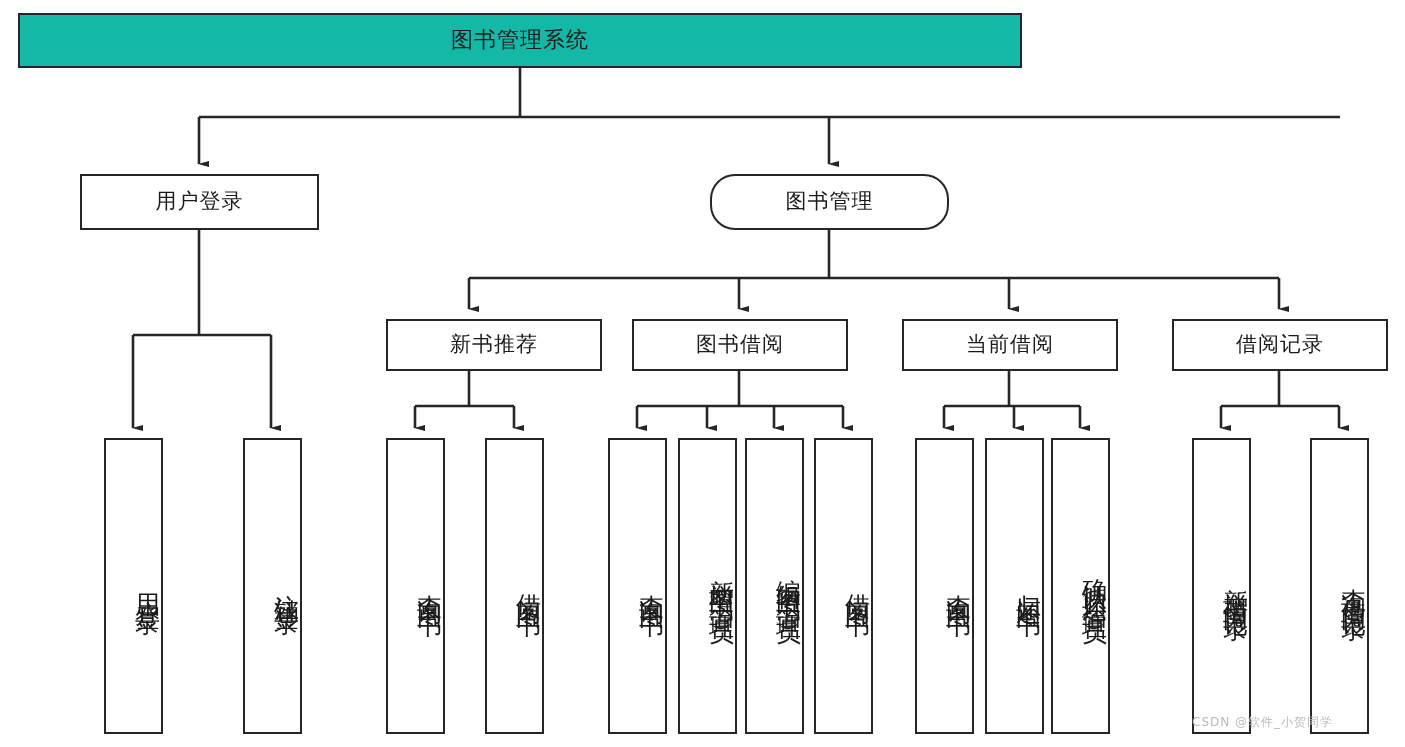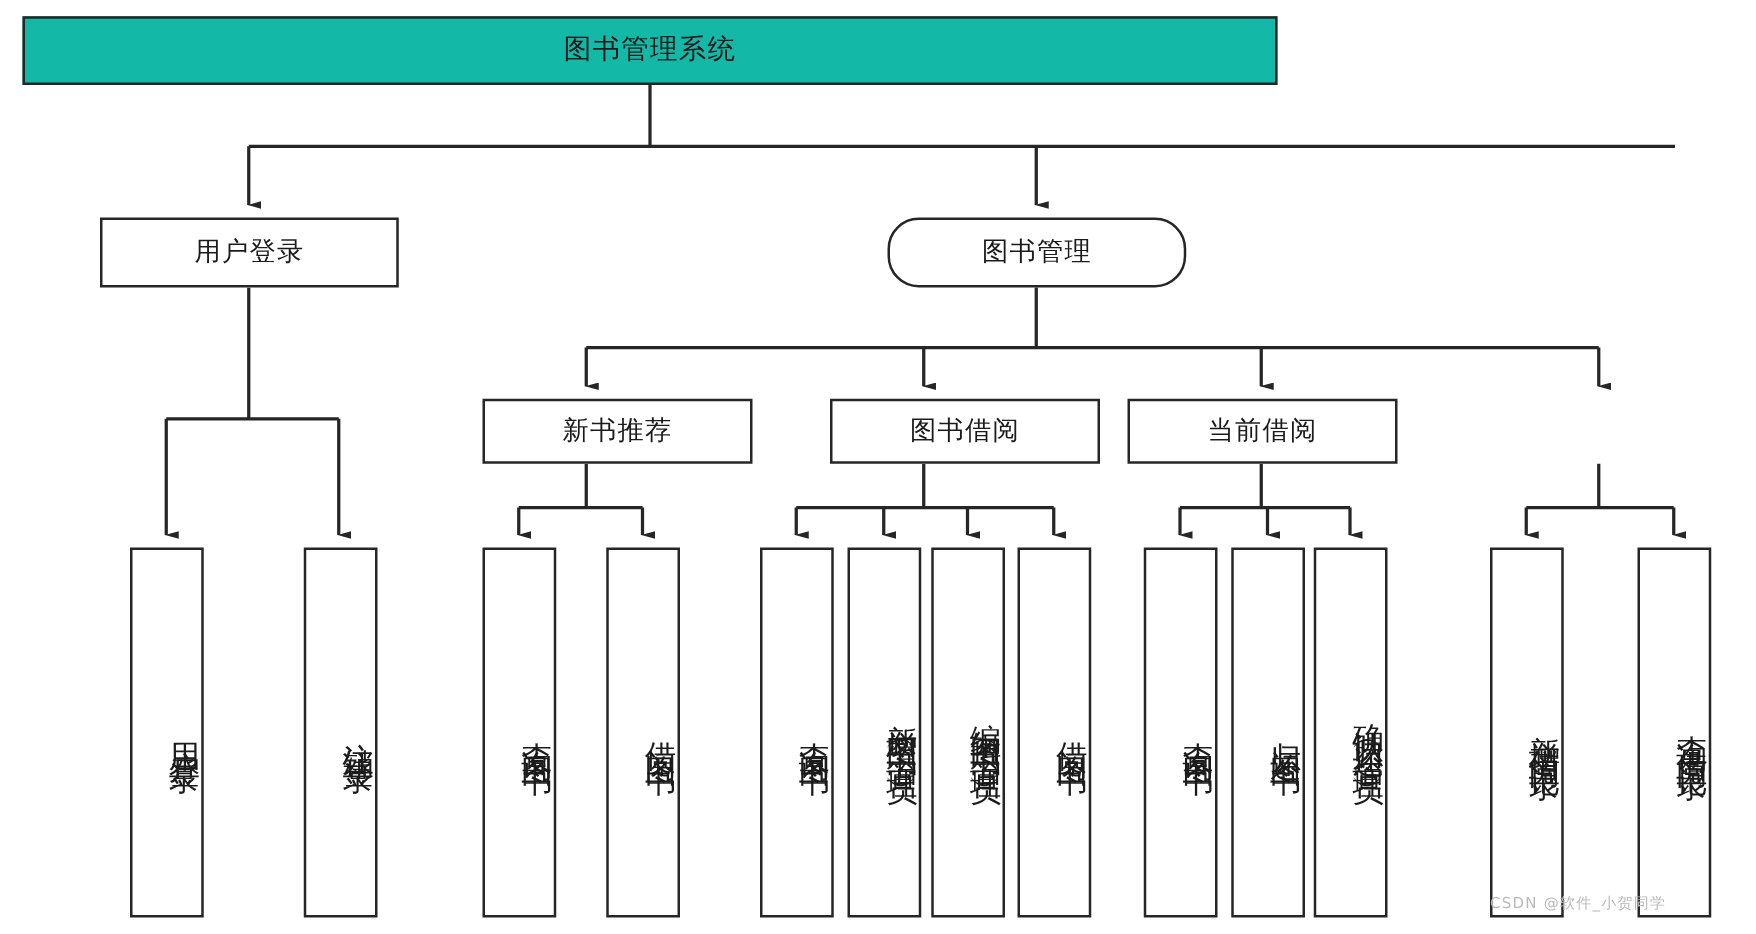--- a/index.html
+++ b/index.html
@@ -131,25 +131,28 @@
   <div class="node h" style="left: 80px; top: 174px; width: 239px; height: 56px; border-color: rgb(38, 38, 38); background: rgb(255, 255, 255); color: rgb(27, 27, 27);">
     <span class="label">用户登录</span>
   </div>
   <div class="node h" style="left: 710px; top: 174px; width: 239px; height: 56px; border-color: rgb(38, 38, 38); background: rgb(255, 255, 255); color: rgb(27, 27, 27); border-radius: 25px;">
     <span class="label">图书管理</span>
   </div>
 
   <div class="node h" style="left: 362px; top: 319px; width: 216px; height: 52px; border-color: rgb(38, 38, 38); background: rgb(255, 255, 255); color: rgb(27, 27, 27); margin-left: 24px;">
     <span class="label">新书推荐</span>
   </div>
-  <div class="node h" style="left: 632px; top: 319px; width: 216px; height: 52px; border-color: rgb(38, 38, 38); background: rgb(255, 255, 255); color: rgb(27, 27, 27); margin-left: 32px;">
+  <div class="node h" style="left: 632px; top: 319px; width: 216px; height: 52px; border-color: rgb(38, 38, 38); background: rgb(255, 255, 255); color: rgb(27, 27, 27);">
     <span class="label">图书借阅</span>
   </div>
   <div class="node h" style="left: 902px; top: 319px; width: 216px; height: 52px; border-color: rgb(38, 38, 38); background: rgb(255, 255, 255); color: rgb(27, 27, 27);">
     <span class="label">当前借阅</span>
+  </div>
+  <div class="node h" style="left: 1172px; top: 319px; width: 216px; height: 52px; border-color: rgb(38, 38, 38); background: rgb(255, 255, 255); color: rgb(27, 27, 27);">
+    <span class="label">借阅记录</span>
   </div>
 
   <div class="node v" style="left: 104px; top: 438px; width: 59px; height: 296px; border-color: rgb(38, 38, 38); background: rgb(255, 255, 255); color: rgb(27, 27, 27);">
     <span class="label">用户登录</span>
   </div>
   <div class="node v" style="left: 243px; top: 438px; width: 59px; height: 296px; border-color: rgb(38, 38, 38); background: rgb(255, 255, 255); color: rgb(27, 27, 27);">
     <span class="label">注销登录</span>
   </div>
   <div class="node v" style="left: 386px; top: 438px; width: 59px; height: 296px; border-color: rgb(38, 38, 38); background: rgb(255, 255, 255); color: rgb(27, 27, 27);">
     <span class="label">查询图书</span>

